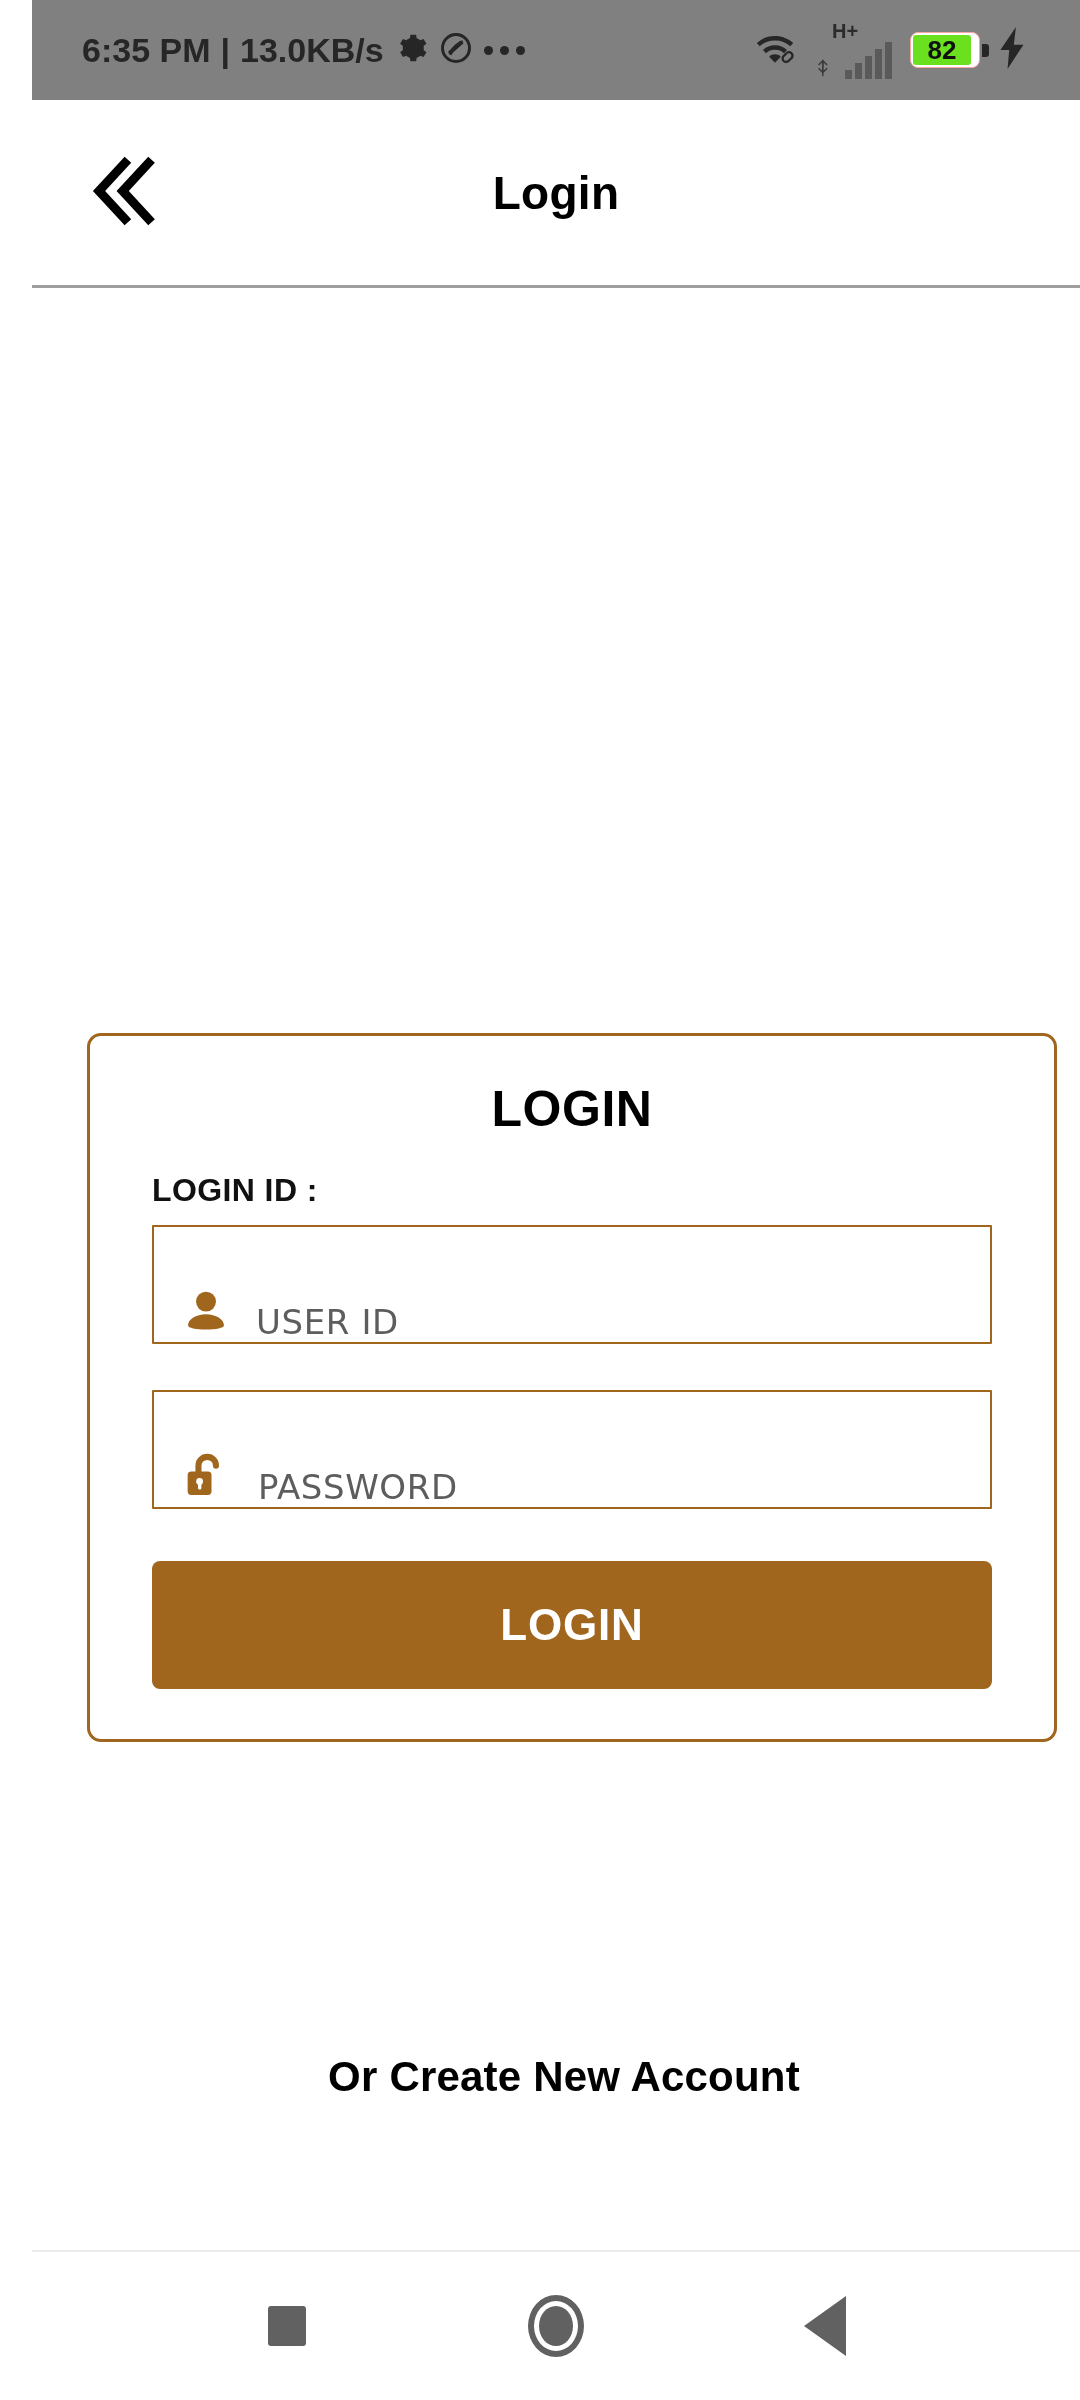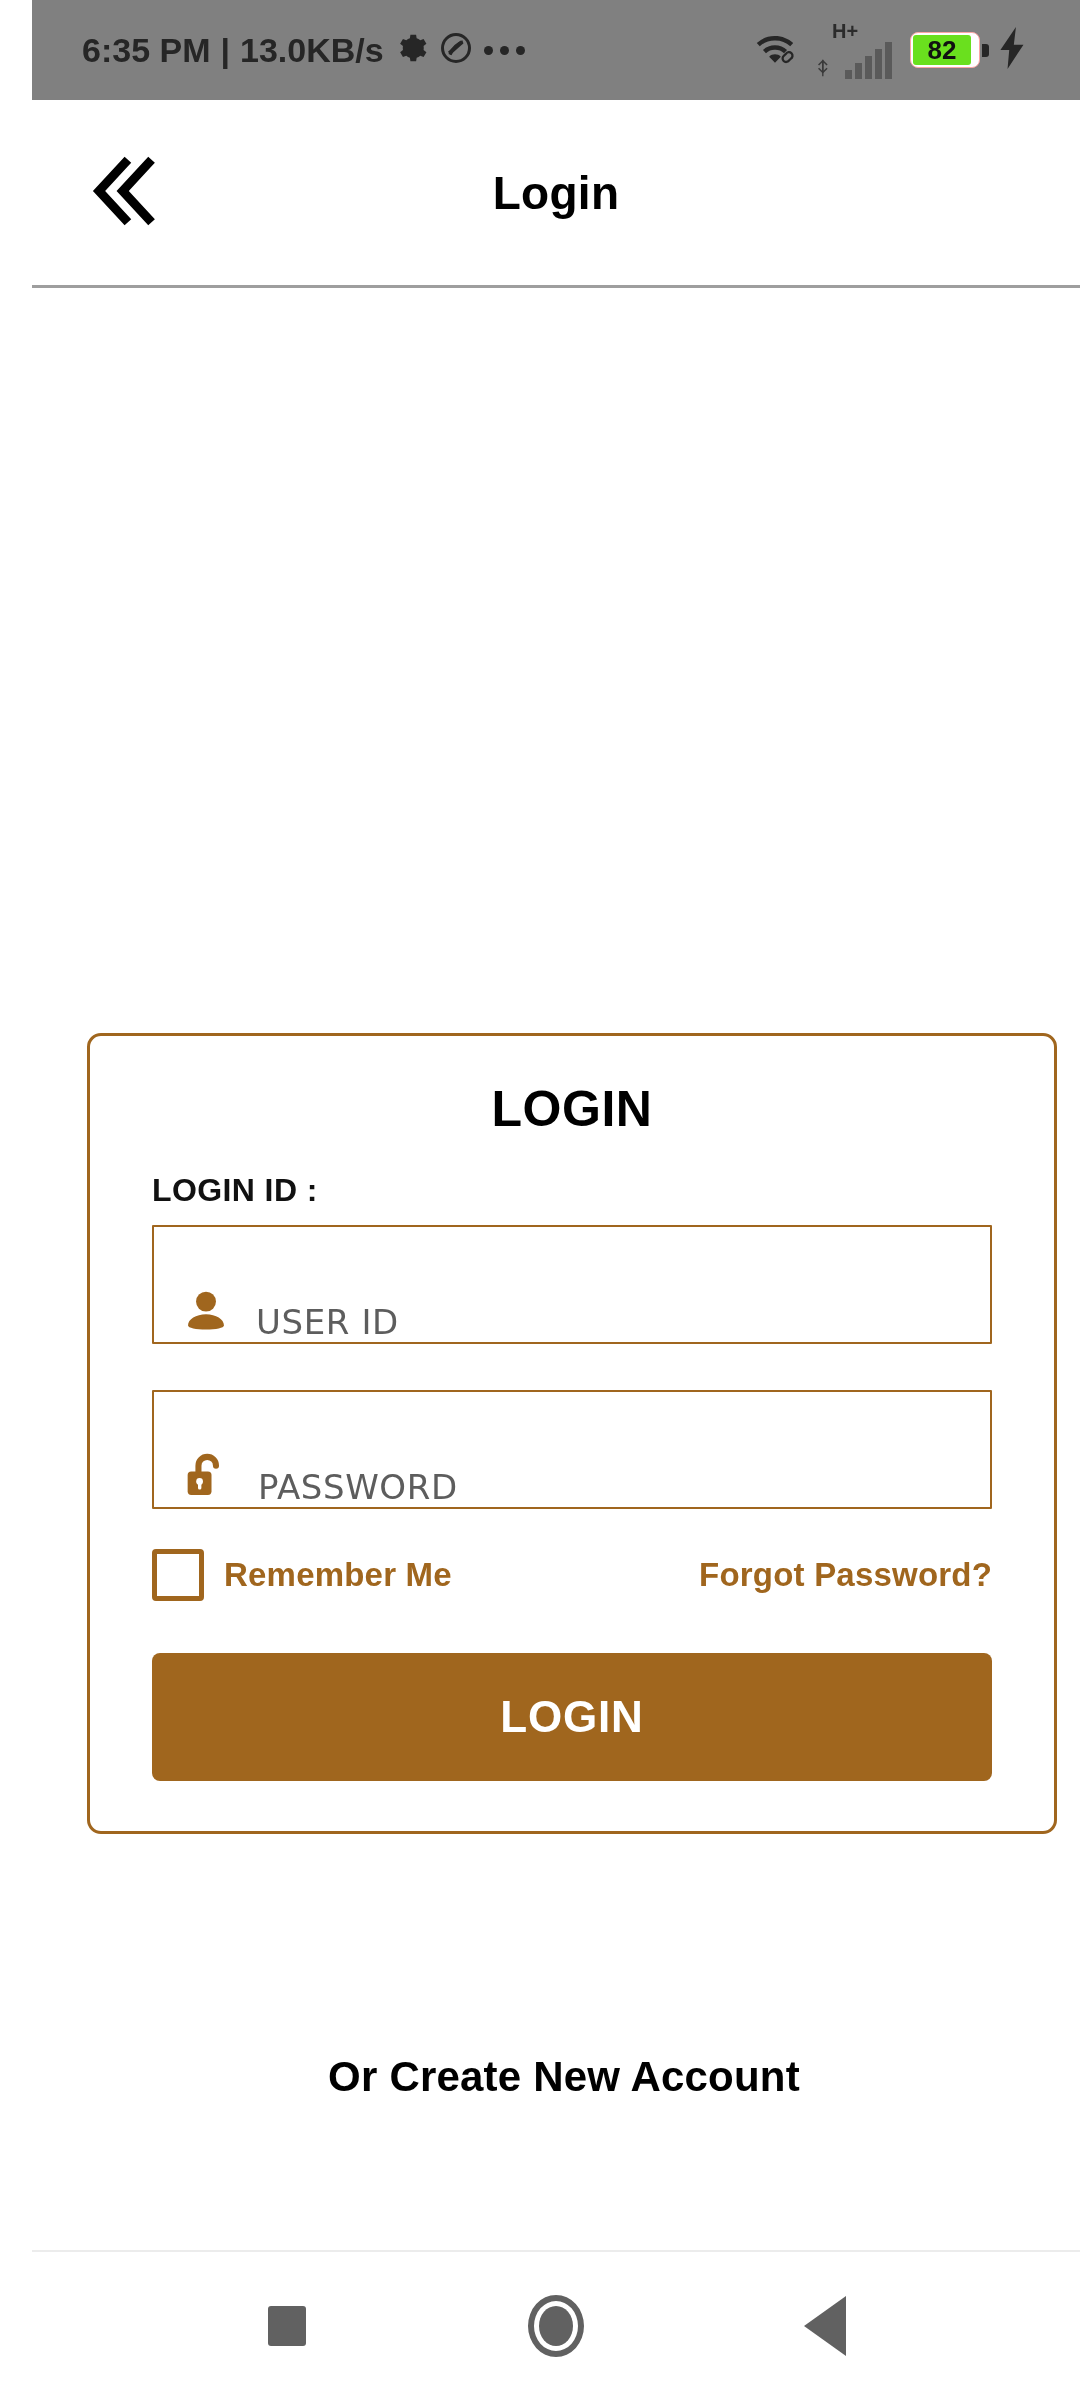--- a/index.html
+++ b/index.html
@@ -284,27 +284,20 @@
           <svg width="54" height="54" viewBox="0 0 24 24" fill="none">
             <path d="M8.2 10.2V7.4a3.9 3.9 0 017.8 0" stroke="#a0661e" stroke-width="2.7" stroke-linecap="round"></path>
             <rect x="3.4" y="10" width="10.6" height="10.4" rx="1.6" fill="#a0661e"></rect>
             <circle cx="8.7" cy="14.4" r="1.5" fill="#ffffff"></circle>
             <rect x="8" y="14.6" width="1.5" height="3.4" rx="0.7" fill="#ffffff"></rect>
           </svg>
         </span>
         <span class="input-ph">PASSWORD</span>
       </div>
 
-      <div class="opts-row">
-        <div class="remember">
-          <span class="chk"></span>
-          <span class="remember-txt">Remember Me</span>
-        </div>
-        <div class="forgot">Forgot Password?</div>
-      </div>
 
       <div class="login-btn">LOGIN</div>
     </div>
 
     <div class="create-acct">Or Create New Account</div>
   </div>
 
   <div class="nav-bar">
     <div class="nav-btn">
       <span class="nav-square"></span>

